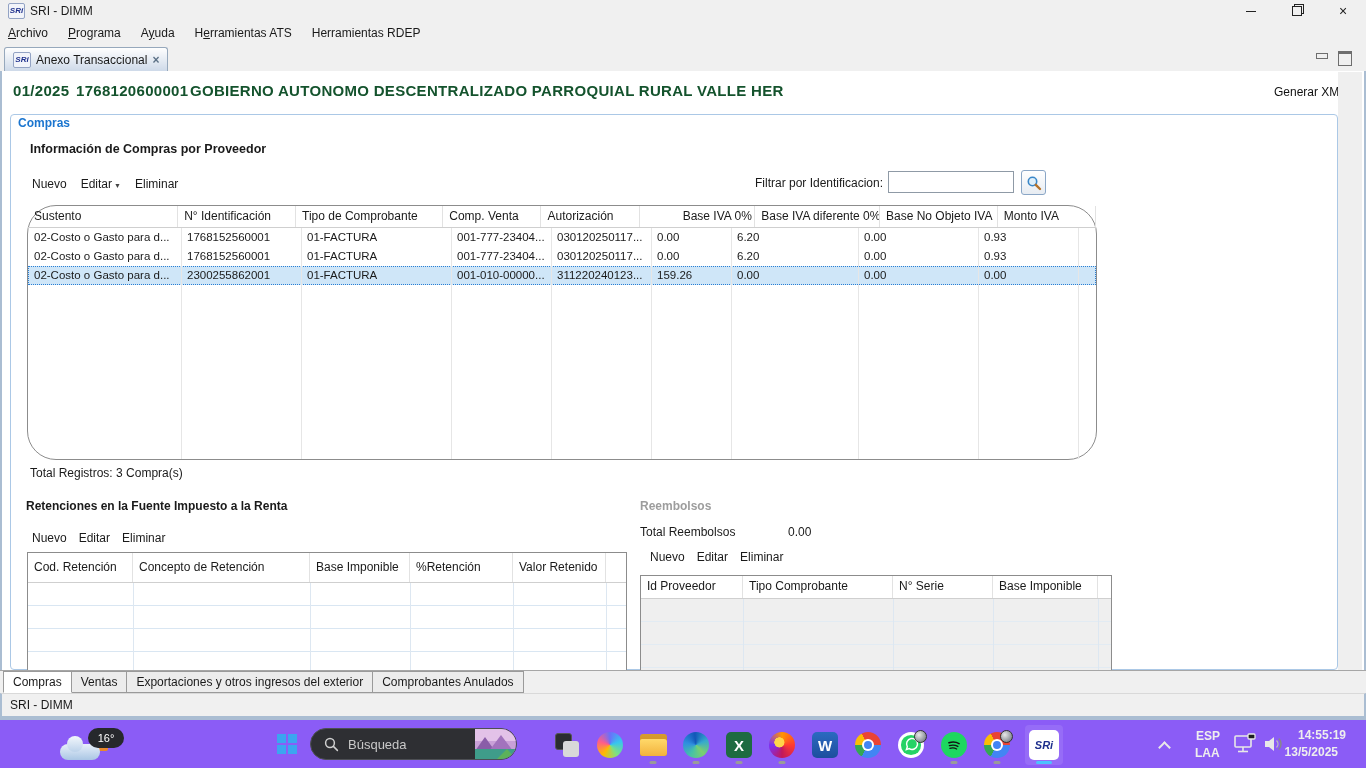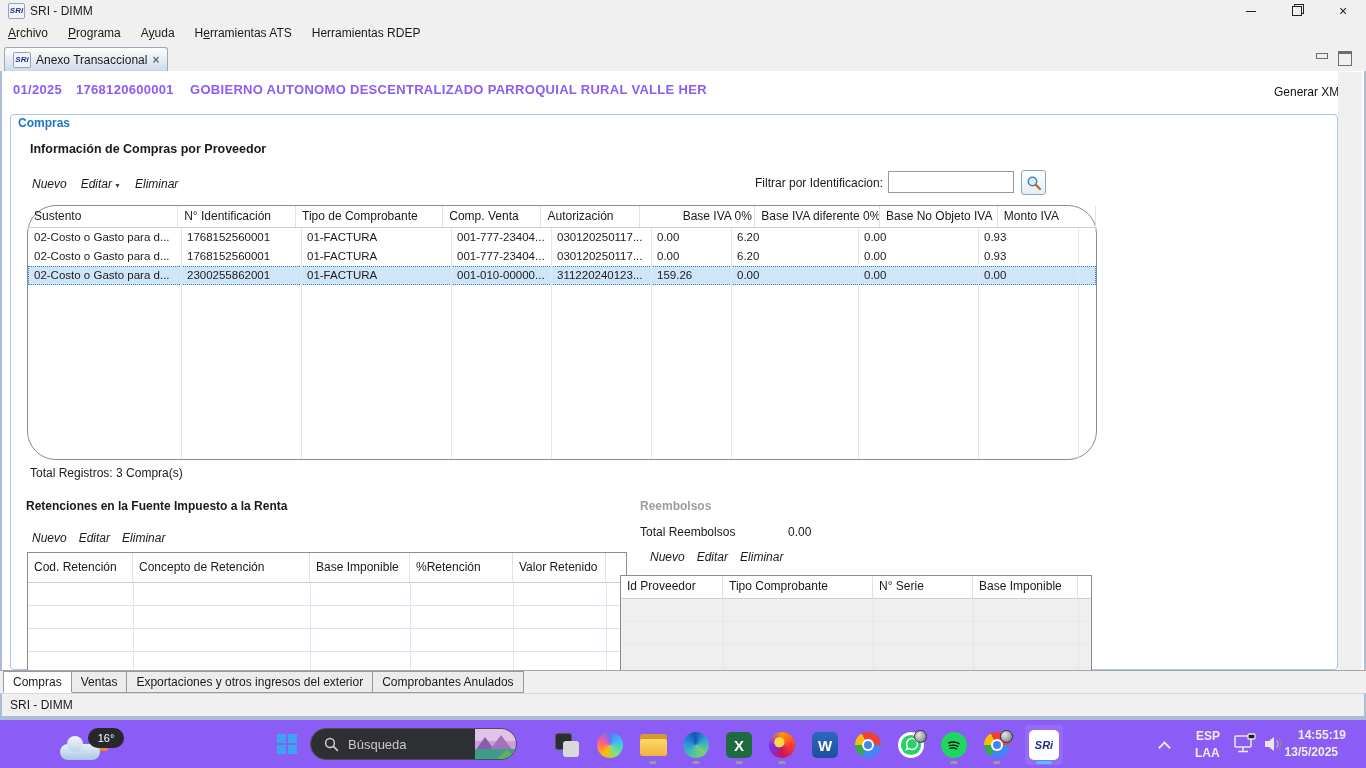--- a/index.html
+++ b/index.html
@@ -31,28 +31,28 @@
   .view-btn { position:absolute; top:7px; width:14px; height:12px; }
   .vb-min::before { content:""; display:block; width:10px; height:4px; border:1px solid #6e6e6e; margin-top:2px; }
   .vb-max::before { content:""; display:block; width:12px; height:11px; border:1px solid #6e6e6e; border-top:3px solid #6e6e6e; }
 
   
   #content { position:absolute; left:0; top:71px; width:1366px; height:645px; background:#fff;
     border-left:2px solid #aabdd2; border-right:2px solid #aabdd2; }
   #hdr-period { position:absolute; left:11px; top:11px; }
   #hdr-ruc { position:absolute; left:74px; top:11px; }
   #hdr-name { position:absolute; left:188px; top:11px; }
-  .hdr-blue { color:#8b5cf6; font-weight:bold; font-size:13px; letter-spacing:.3px; }
+  .hdr-blue { color:#14532d; font-weight:bold; font-size:15px; letter-spacing:.3px; }
   #generar-xml { position:absolute; right:18px; top:14px; font-size:12px; color:#111; }
 
   #groupbox { position:absolute; left:8px; top:43px; width:1328px; height:556px; border:1px solid #abc8e6; border-radius:4px; background:#fff; }
   #group-label { position:absolute; left:12px; top:45px; color:#1b75cf; font-weight:bold; background:#fff; padding:0 4px; }
   #section-title { position:absolute; left:28px; top:71px; font-weight:bold; font-size:12.5px; }
 
-  .tbtn-row { position:absolute; display:flex; gap:14px; align-items:center;font-style:italic; }
+  .tbtn-row { position:absolute; display:flex; gap:14px; align-items:center; }
   .tbtn { color:#1a1a1a; }
   .caret { font-size:7px; color:#444; margin-left:2px; }
 
   #filter-label { position:absolute; left:753px; top:105px; }
   #filter-input { position:absolute; left:886px; top:100px; width:126px; height:22px; border:1px solid #8f9aa6; background:#fff; padding:0 4px; font-size:12px; }
   #filter-btn { position:absolute; left:1019px; top:99px; width:25px; height:25px; border:1px solid #8aa6c6; border-radius:3px;
     background:linear-gradient(#ffffff,#e7ecf2); display:flex; align-items:center; justify-content:center; }
 
   
   .dtable { position:absolute; border:1px solid #8c8c8c; background:#fff; }
@@ -288,21 +288,21 @@
   </div>
 
   <span id="reem-title">Reembolsos</span>
   <span id="reem-total-label">Total Reembolsos</span>
   <span id="reem-total-value">0.00</span>
   <div class="tbtn-row" style="left:648px; top:479px; gap:12px;">
     <span class="tbtn">Nuevo</span>
     <span class="tbtn">Editar</span>
     <span class="tbtn">Eliminar</span>
   </div>
-  <div class="dtable" style="left:618px; top:504px; width:472px; height:95px; border-bottom:none;">
+  <div class="dtable" style="left:638px; top:504px; width:472px; height:95px; border-bottom:none;">
     <div class="thead" style="height:23px;">
         <div class="th" style="width: 102px;">Id Proveedor</div>
         <div class="th" style="width: 150px;">Tipo Comprobante</div>
         <div class="th" style="width: 100px;">N° Serie</div>
         <div class="th" style="width: 105px;">Base Imponible</div>
       </div>
     <div class="tbody graybody" style="top:23px;"></div>
     <div class="collines blue" style="position:absolute; left:0; top:23px; right:0; bottom:0;">
       <div style="left:102px"></div>
         <div style="left:252px"></div>

